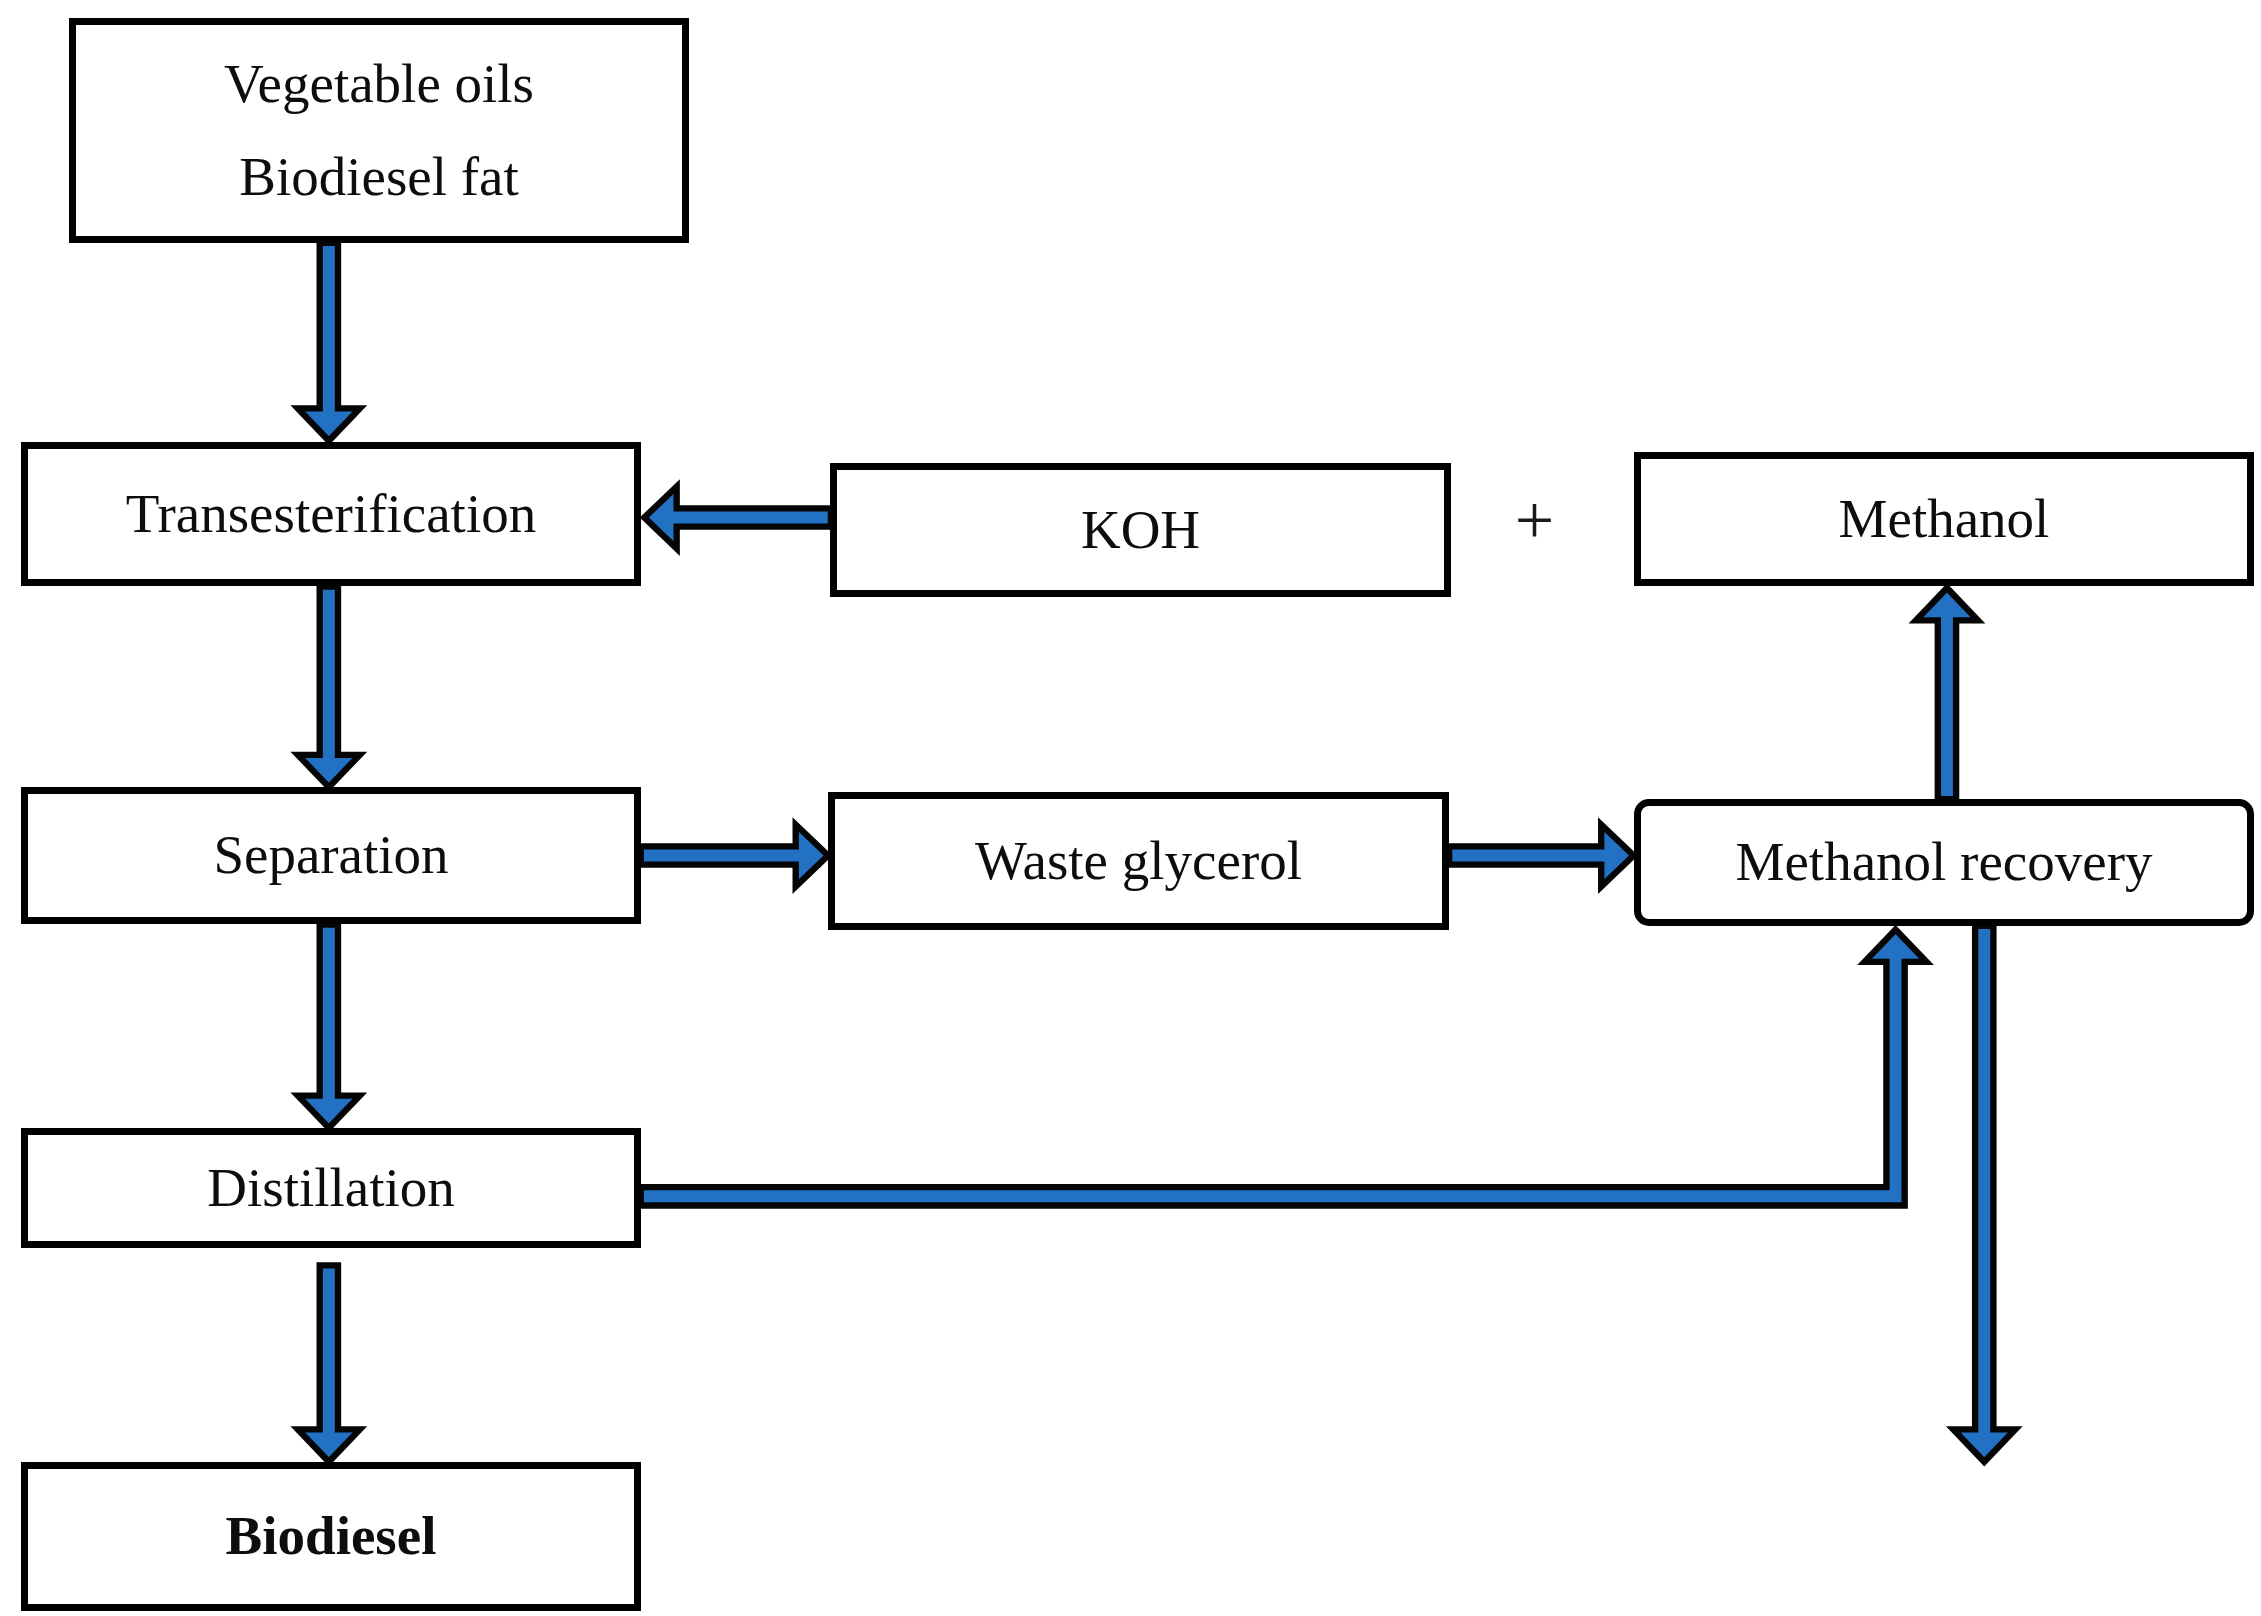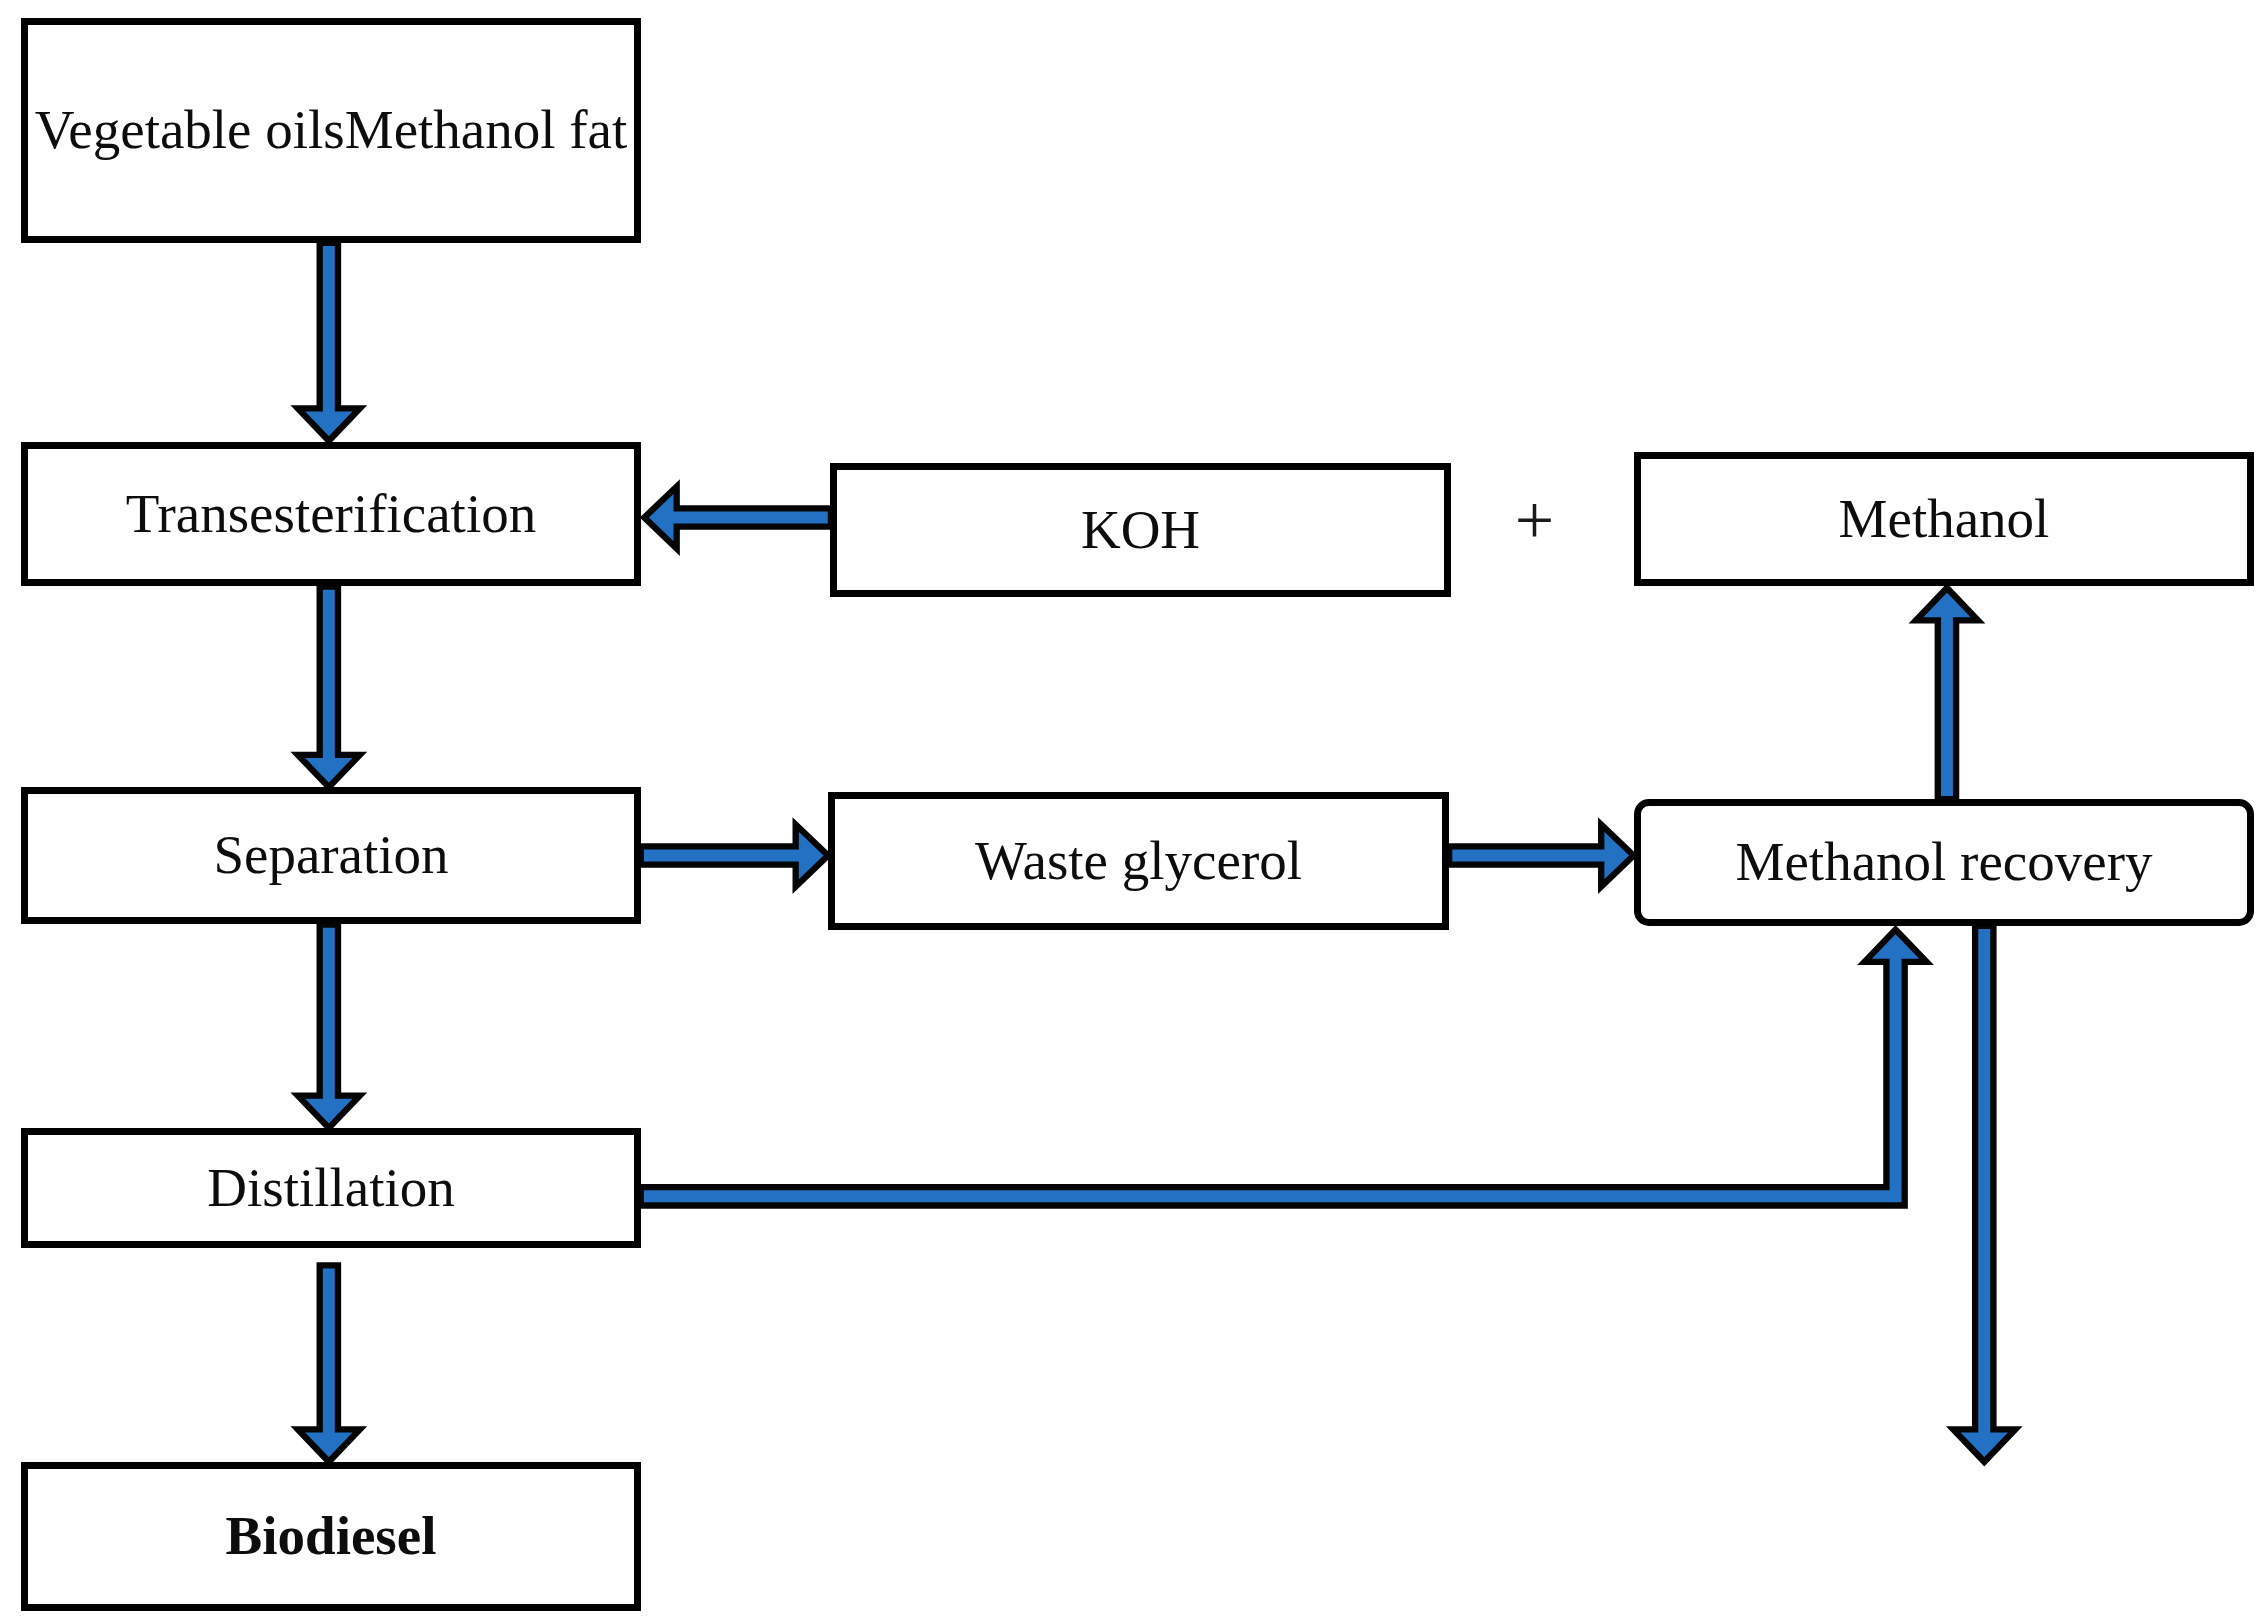--- a/index.html
+++ b/index.html
@@ -29,21 +29,21 @@
     background: #ffffff;
     border: 7.7px solid #000000;
     display: flex;
     align-items: center;
     justify-content: center;
     text-align: center;
     font-size: 55px;
     line-height: 1.25;
   }
   .node .lbl { display: block; }
-  .node-multiline { flex-direction: row; line-height: 1.7; }
+  .node-multiline { flex-direction: column; line-height: 1.7; margin-left: 48px; }
   .bold { font-weight: bold; }
   #node-vegetable-oils   { left: 21px;   top: 17.6px;   width: 620px; height: 225px; }
   #node-transesterification { left: 21px; top: 442px; width: 620px; height: 144px; text-align: center; }
   #node-separation       { left: 21px;   top: 787px; width: 620px; height: 137px; }
   #node-distillation     { left: 21px;   top: 1128px; width: 620px; height: 120px; }
   #node-biodiesel        { left: 21px;   top: 1462px; width: 620px; height: 149px; }
   #node-koh              { left: 830px; top: 456px;  width: 621px; height: 134px; margin-top: 7px; }
   #node-crude-glycerol   { left: 828px; top: 792px; width: 621px; height: 138px; }
   #node-methanol         { left: 1634px; top: 452px;  width: 620px; height: 134px; }
   #node-methanol-recovery{ left: 1634px; top: 799px; width: 620px; height: 127px; border-radius: 15px; }
@@ -73,21 +73,21 @@
     <path d="M2058,1202 H2274 V1171 L2320,1215 L2274,1259 V1228 H2058 Z"></path>
     <path d="M2752,1135 V881 H2721 L2765,835 L2809,881 H2778 V1135 Z"></path>
     <path d="M454,1313 V1556 H423 L467,1602 L511,1556 H480 V1313 Z"></path>
     <path d="M910,1686 H2679 V1366 H2648 L2692,1320 L2736,1366 H2705 V1712 H910 Z"></path>
     <path d="M454,1797 V2030 H423 L467,2076 L511,2030 H480 V1797 Z"></path>
     <path d="M2805,1315 V2030 H2774 L2818,2076 L2862,2030 H2831 V1315 Z"></path>
   </svg>
 
   <div class="node node-multiline" id="node-vegetable-oils">
     <span class="lbl">Vegetable oils</span>
-    <span class="lbl">Methanol fat</span>
+    <span class="lbl">Biodiesel fat</span>
   </div>
 
   <div class="node" id="node-transesterification">
     <span class="lbl">Transesterification</span>
   </div>
 
   <div class="node" id="node-koh">
     <span class="lbl">KOH</span>
   </div>
 

